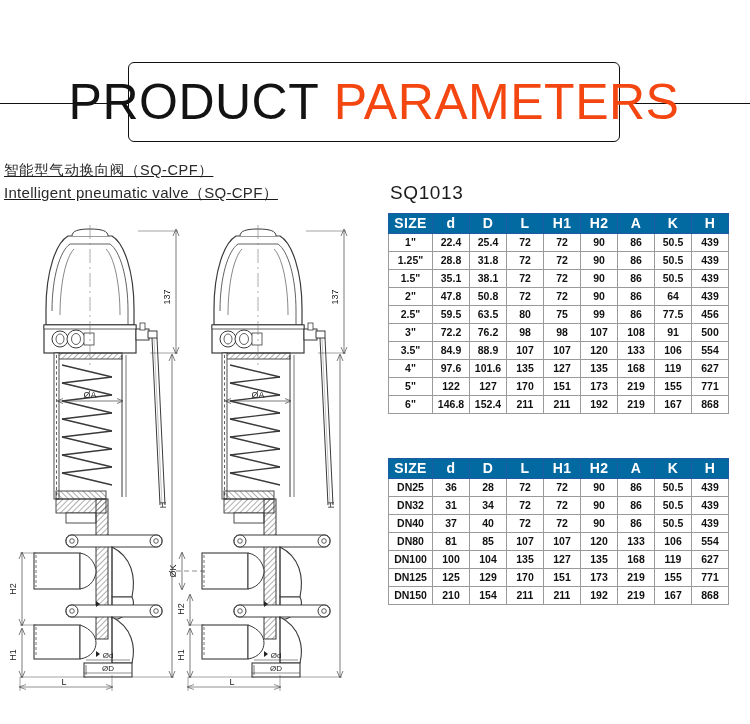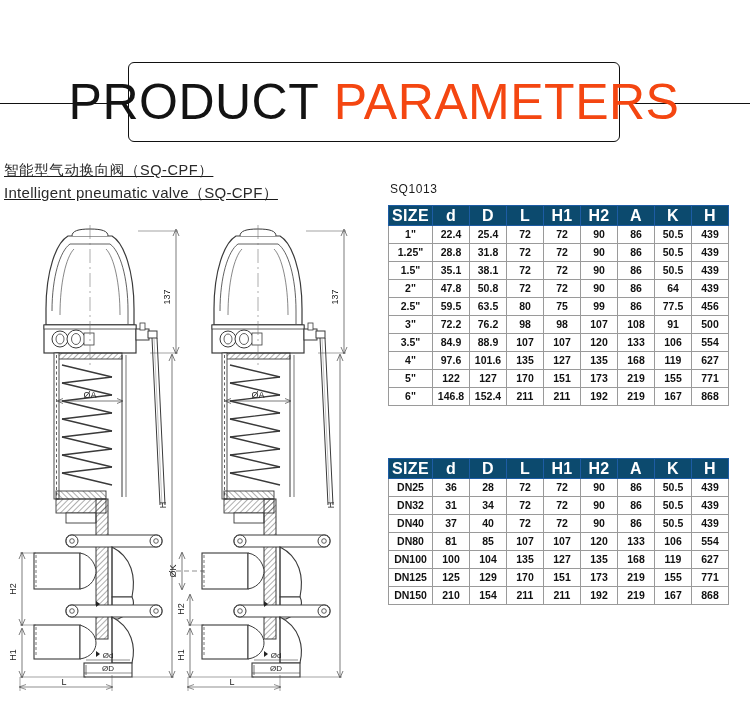--- a/index.html
+++ b/index.html
@@ -87,21 +87,21 @@
     width: 370px;
     height: 490px;
   }
 
   
   .spec-block { position: absolute; left: 388px; width: 340px; }
   #block-1013 { top: 182px; }
   #block-1014 { top: 458px; }
 
   .spec-title {
-    font-size: 12px;
+    font-size: 19px;
     letter-spacing: 0.6px;
     color: #1b1b1b;
     margin: 0 0 9px 2px;
   }
 
   table.spec {
     border-collapse: collapse;
     width: 340px;
     table-layout: fixed;
     background: #fff;
@@ -113,24 +113,24 @@
     font-size: 10.5px;
     height: 17px;
     padding: 0;
     line-height: 17px;
     font-weight: bold;
     color: #111;
     overflow: hidden;
     white-space: nowrap;
   }
   table.spec thead th {
-    background: #0c4a6e;
+    background: #0369a1;
     color: #ffffff;
     border: 1px solid #1d5ca4;
-    font-size: 16px;
+    font-size: 14px;
     letter-spacing: 0.3px;
     height: 19px;
     line-height: 19px;
   }
   table.spec thead th.c0 { border-left-color: #1d5ca4; }
   table.spec td.c0 { font-weight: bold; }
 
   col.c0 { width: 44px; }
   col.cx { width: 37px; }
 </style>

